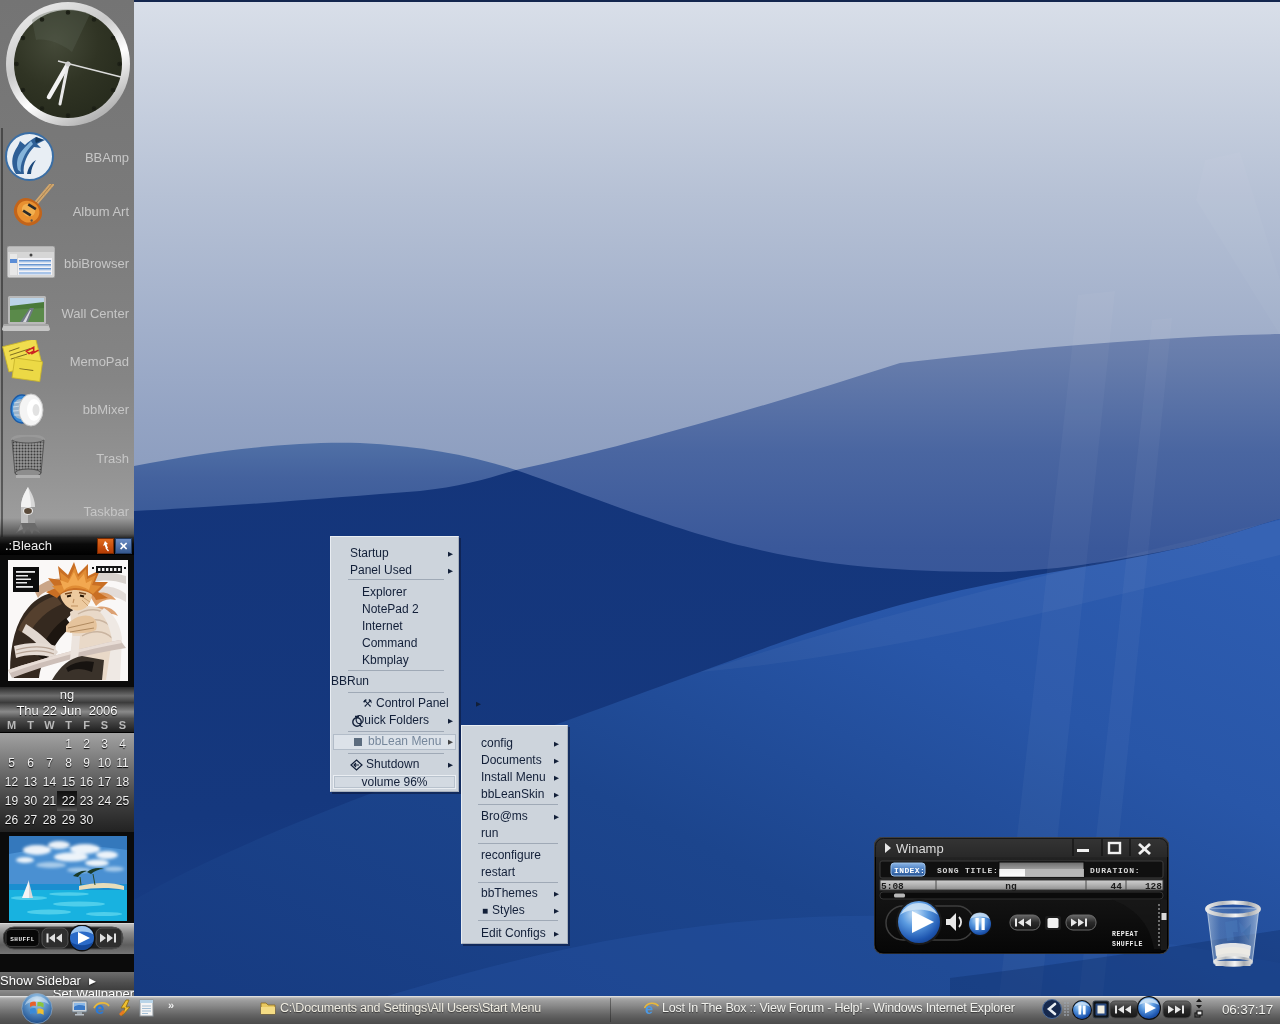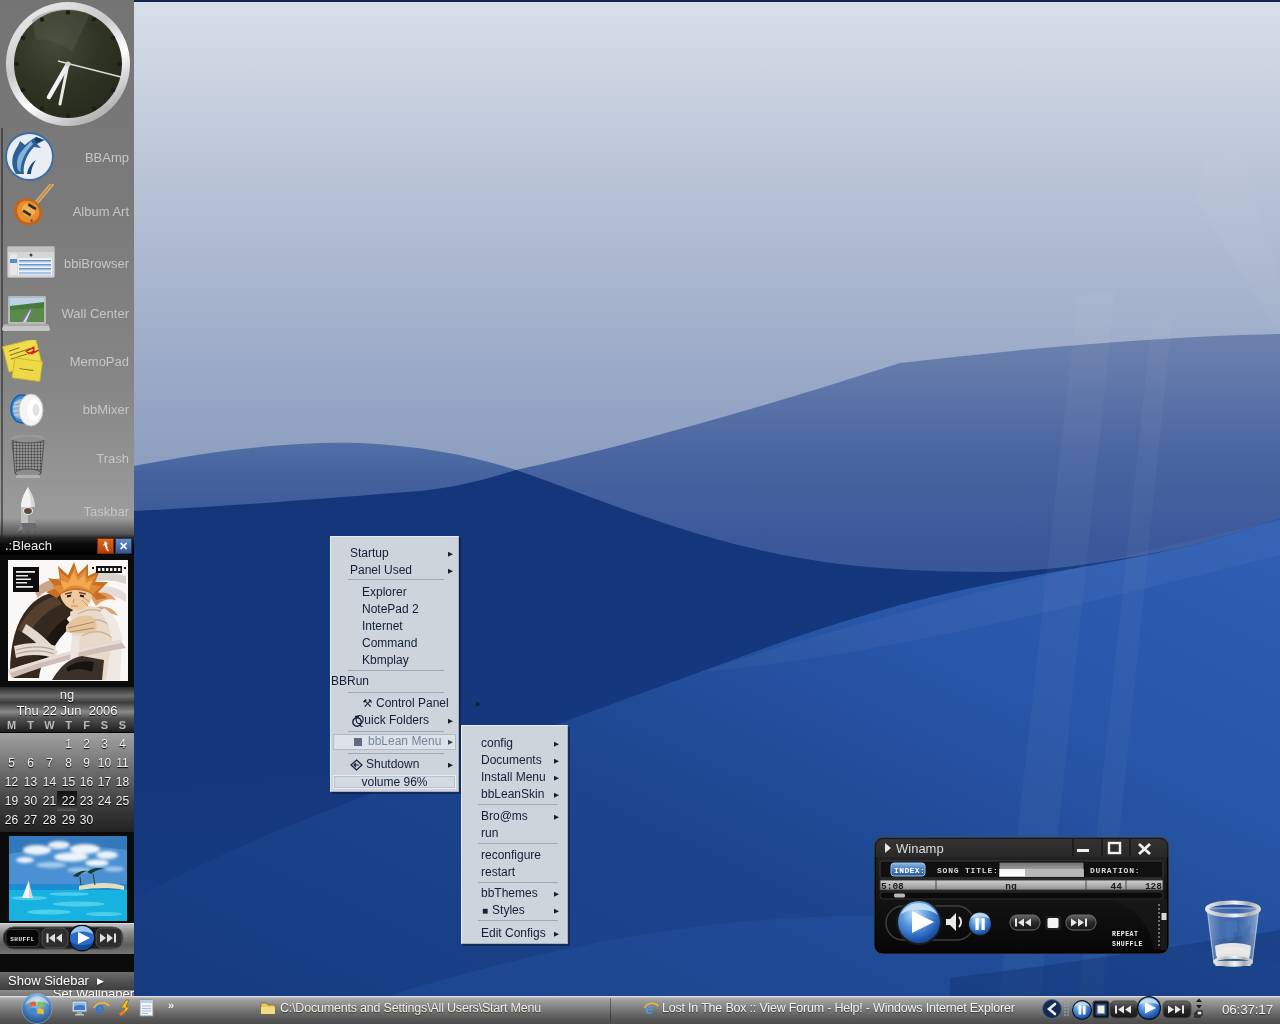--- a/index.html
+++ b/index.html
@@ -435,21 +435,21 @@
         <path d="M103,13 L97,8.5 L97,17.5 Z M110,13 L104,8.5 L104,17.5 Z"></path>
         <rect x="111" y="8.5" width="2" height="9"></rect>
       </g>
 <circle cx="79" cy="13" r="13.5" fill="#111"></circle>
 <circle cx="79" cy="13" r="12" fill="#2a6ac8"></circle>
 <path d="M67.5,9.5 A12,12 0 0 1 90.5,9.5 C85,5.5 73,5.5 67.5,9.5 Z" fill="#9cc4ee"></path>
 <path d="M75,7 L87,13 L75,19 Z" fill="#ffffff"></path>
 <path d="M67.5,16.5 A12,12 0 0 0 90.5,16.5 C85,21.5 73,21.5 67.5,16.5 Z" fill="#0c3a88" opacity="0.7"></path>
 </svg>
 <div class="abs" style="left:0;top:952px;width:134px;height:20px;background:linear-gradient(#a6a6a6,#7e7e7e 50%,#6a6a6a);color:#fff;font-size:13px;line-height:20px;text-align:right;text-shadow:0 1px 2px rgba(0,0,0,.6);margin-top:32px;">Set Wallpaper</div>
-<div class="abs" style="left:0;top:972px;width:134px;height:18px;background:linear-gradient(#6e6e6e,#4e4e4e 60%,#3e3e3e);color:#fff;font-size:13px;line-height:18px;text-shadow:0 1px 2px rgba(0,0,0,.6);"><span style="margin-left:8px">Show Sidebar</span><span style="font-size:9px;margin-left:8px;vertical-align:1px">▶</span></div>
+<div class="abs" style="left:0;top:972px;width:134px;height:18px;background:linear-gradient(#6e6e6e,#4e4e4e 60%,#3e3e3e);color:#fff;font-size:13px;line-height:18px;text-shadow:0 1px 2px rgba(0,0,0,.6);"><span style="margin-left:0">Show Sidebar</span><span style="font-size:9px;margin-left:8px;vertical-align:1px">▶</span></div>
 
 <div class="menu" style="left:330px;top:536px;width:129px;height:256px;">
 <div class="mi" style="position:absolute;left:0;top:8px;width:127px"><span class="tx1">Startup</span><span class="arr">▶</span></div>
 <div class="mi" style="position:absolute;left:0;top:25px;width:127px"><span class="tx1">Panel Used</span><span class="arr">▶</span></div>
 <div style="position:absolute;left:17px;top:42px;width:96px;height:1px;background:#9fa9b6"></div>
 <div class="mi" style="position:absolute;left:0;top:47px;width:127px"><span class="tx2">Explorer</span></div>
 <div class="mi" style="position:absolute;left:0;top:64px;width:127px"><span class="tx2">NotePad 2</span></div>
 <div class="mi" style="position:absolute;left:0;top:81px;width:145px"><span class="tx2">Internet</span></div>
 <div class="mi" style="position:absolute;left:0;top:98px;width:127px"><span class="tx2">Command</span></div>
 <div class="mi" style="position:absolute;left:0;top:115px;width:127px"><span class="tx2">Kbmplay</span></div>

